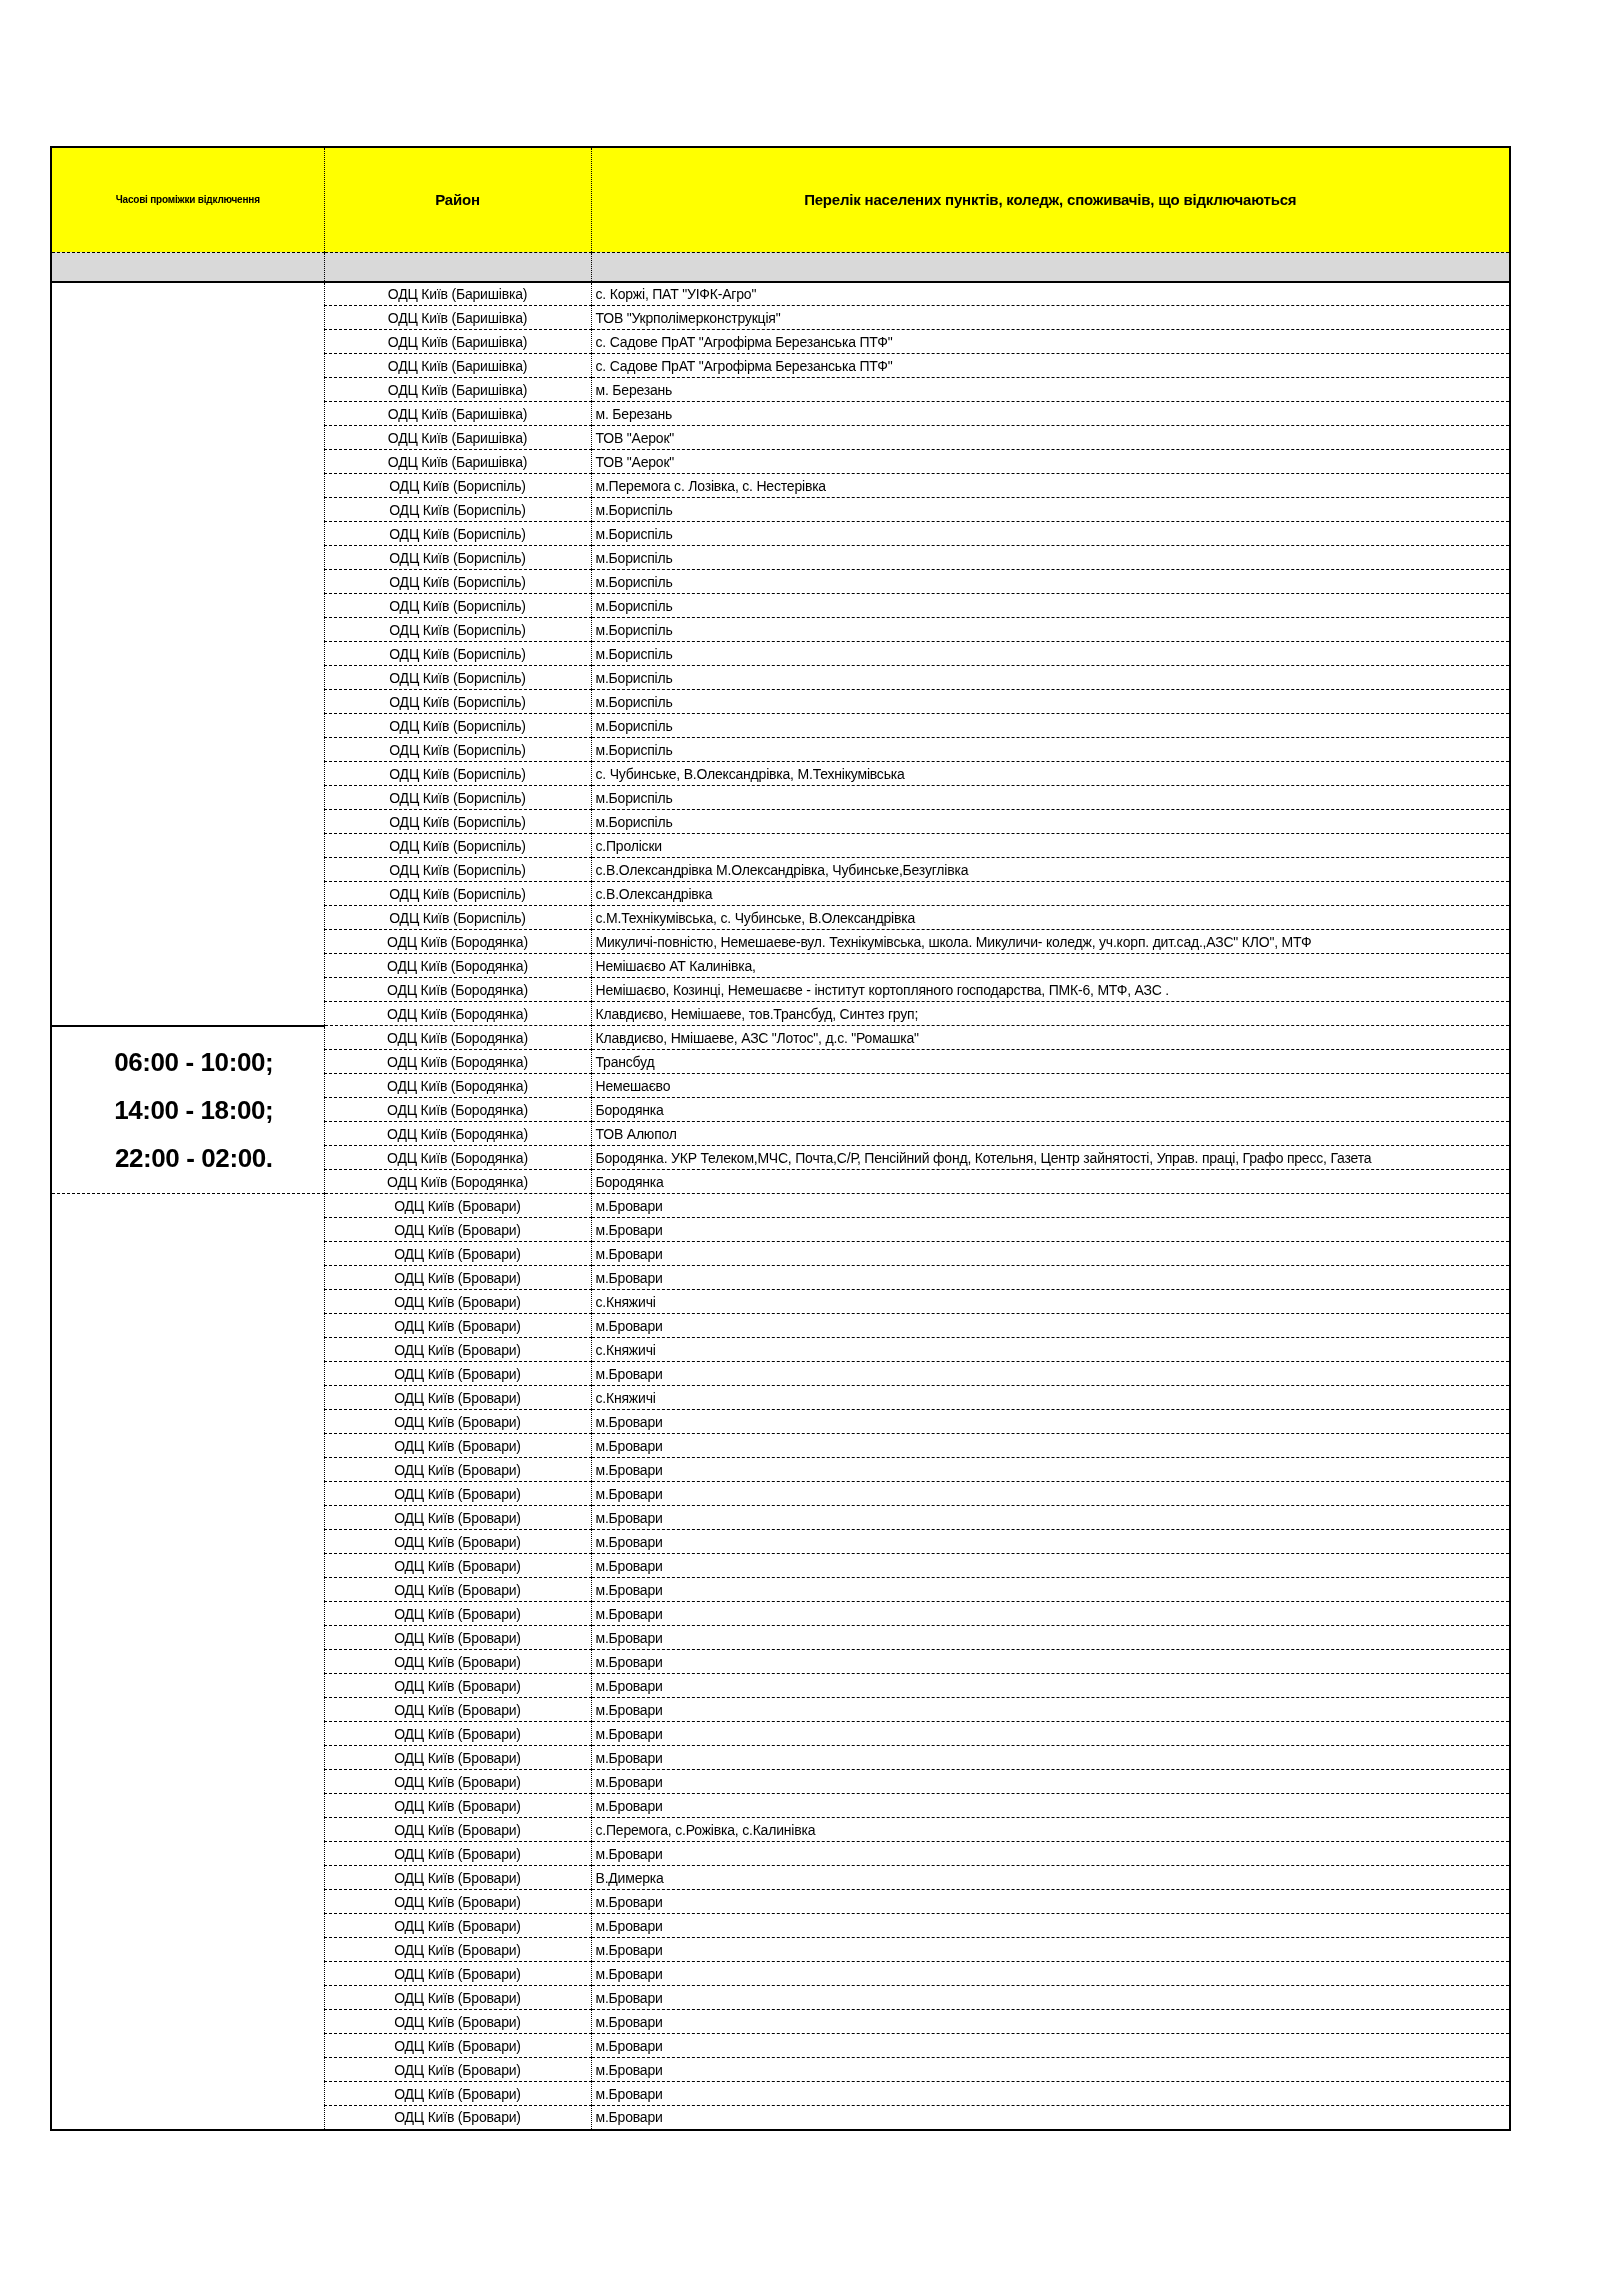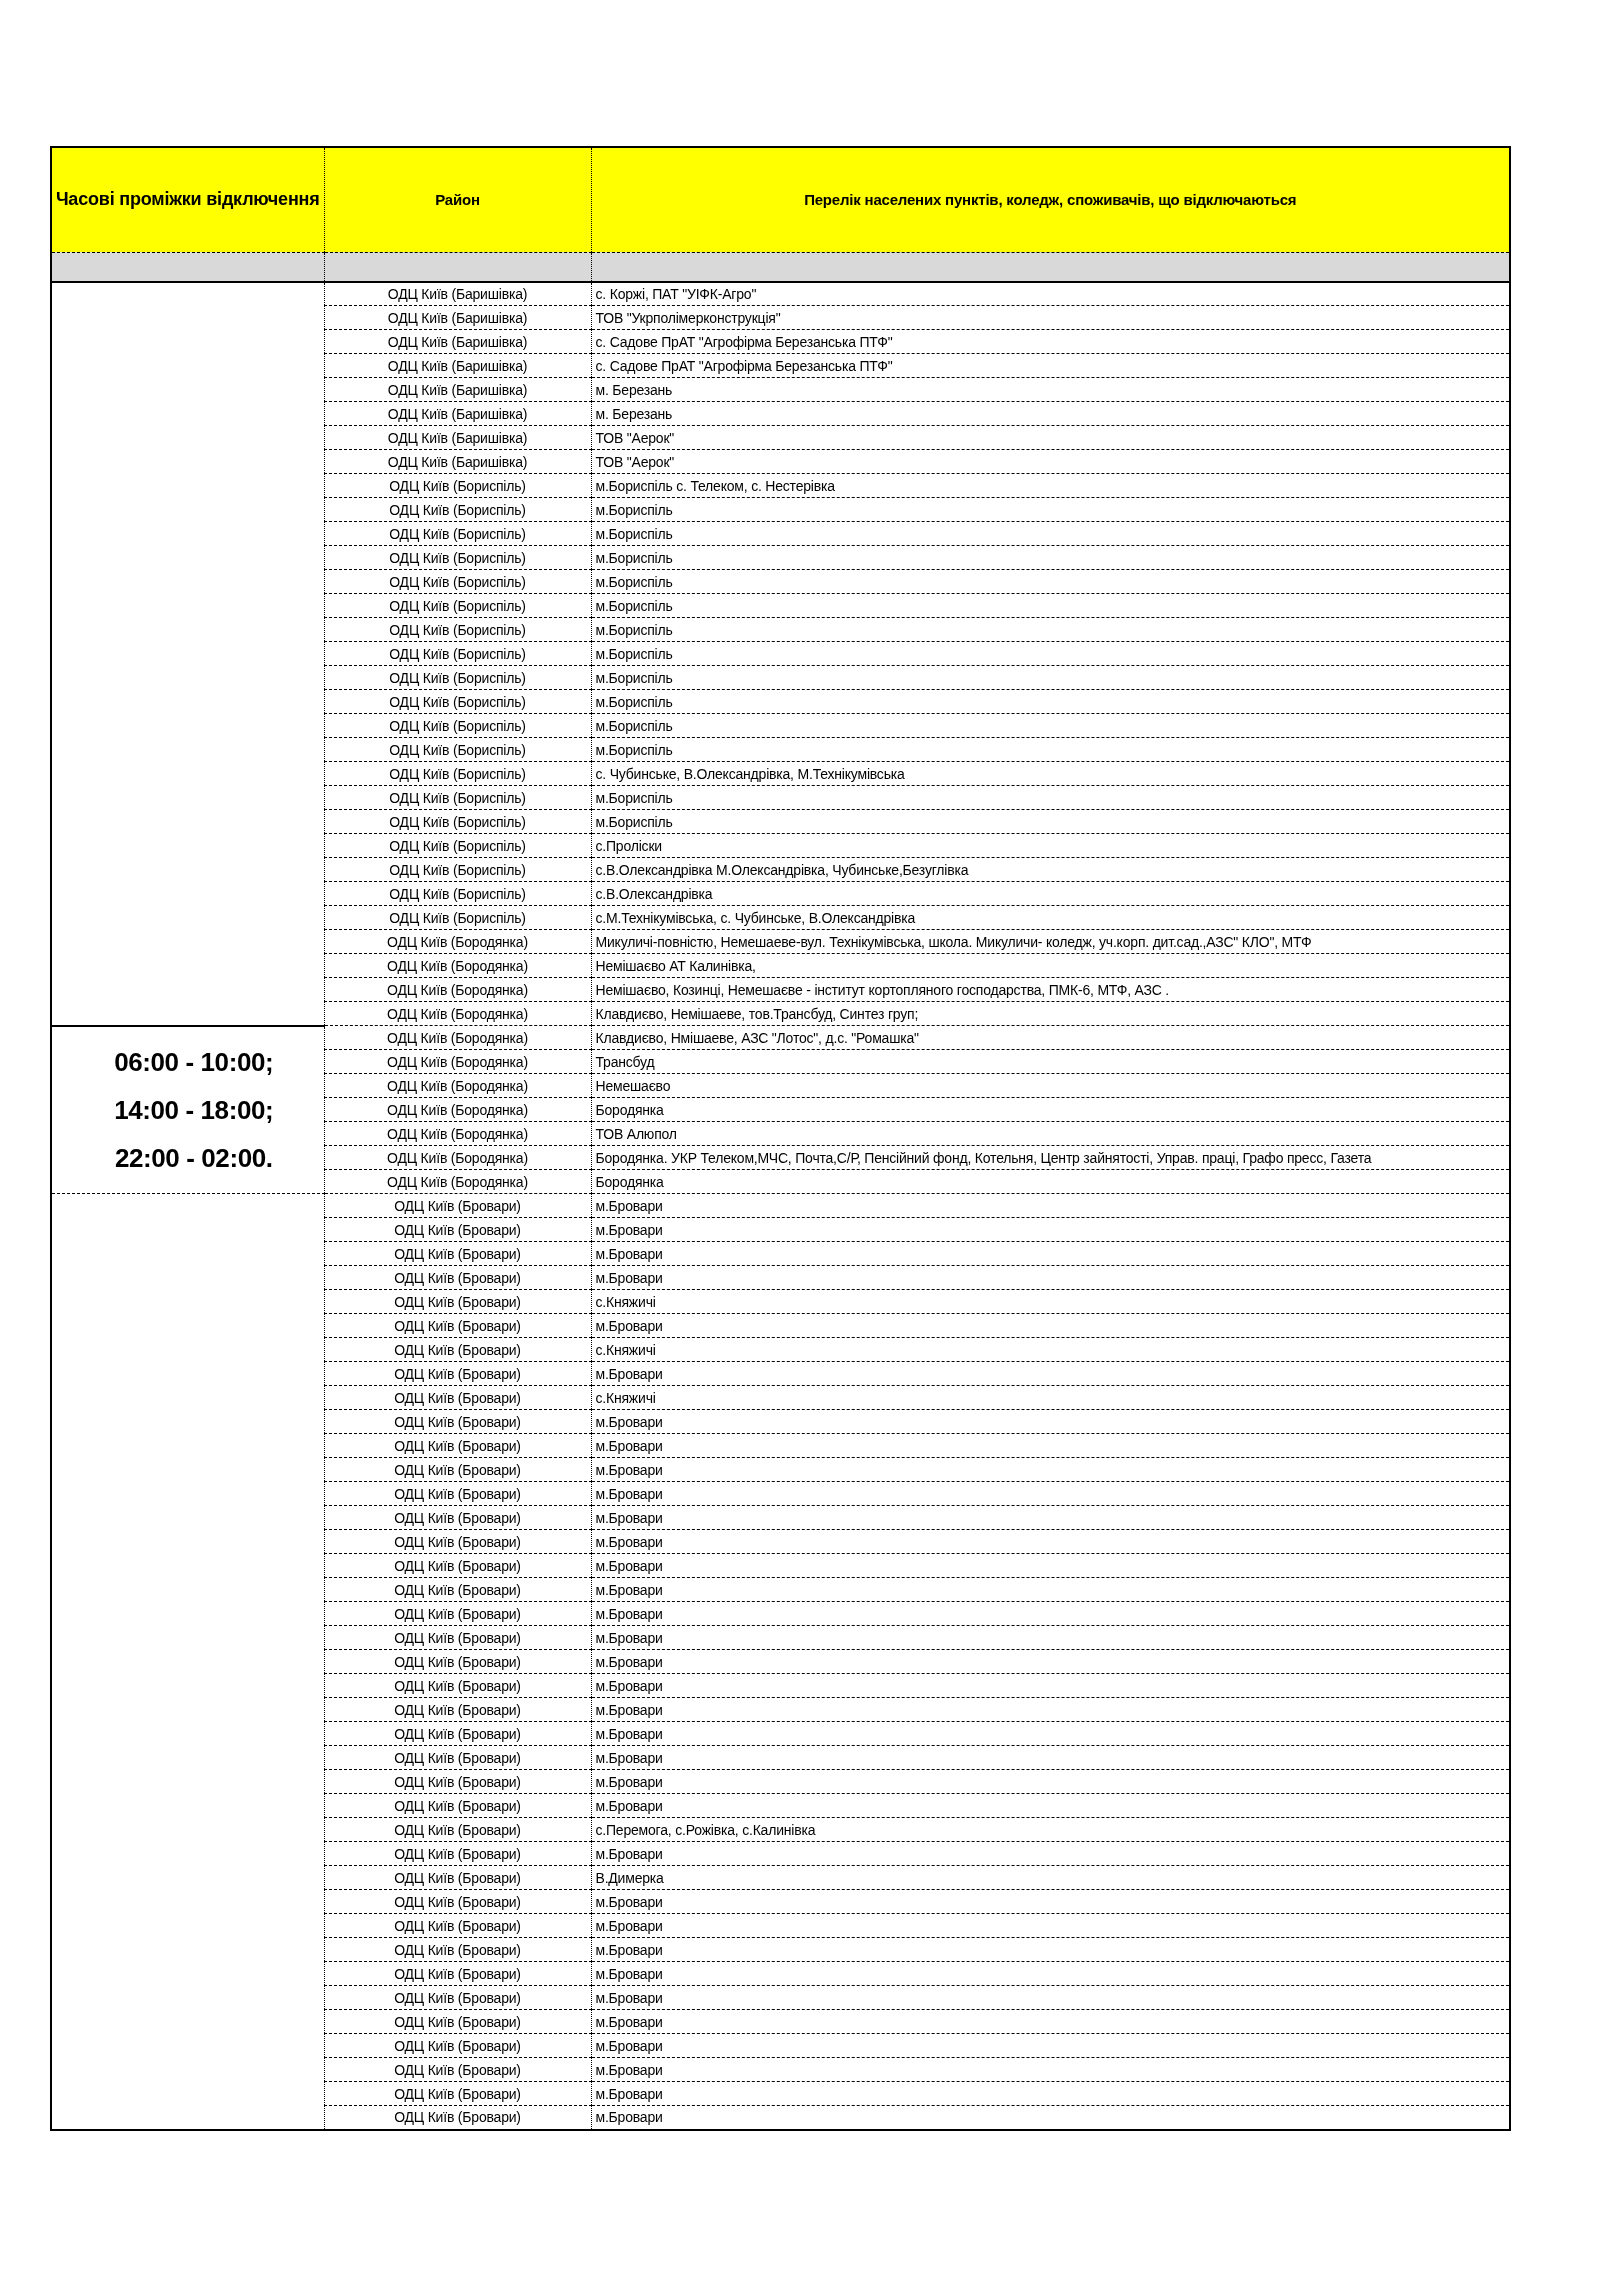--- a/index.html
+++ b/index.html
@@ -25,21 +25,21 @@
   tr.header-row{height:105px;}
   tr.header-row th{
     background:#FFFF00;
     font-weight:bold;
     font-size:15px;
     text-align:center;
     vertical-align:middle;
     padding:0 3.2px;
     letter-spacing:-0.2px;
   }
-  tr.header-row th.h-time{font-size:18px;}
+  tr.header-row th.h-time{font-size:10px;}
   tr.header-row th + th{border-left:0.8px dotted #000;}
 
   tr.spacer-row{height:29.5px;}
   tr.spacer-row td{
     background:#D9D9D9;
     border-top:0.8px dashed #000;
     border-bottom:2.4px solid #000;
   }
   tr.spacer-row td + td{border-left:0.8px dotted #000;}
 
@@ -116,21 +116,21 @@
       <tr>
         <td class="district-cell">ОДЦ Київ (Баришівка)</td>
         <td class="consumers-cell">ТОВ "Аерок"</td>
       </tr>
       <tr>
         <td class="district-cell">ОДЦ Київ (Баришівка)</td>
         <td class="consumers-cell">ТОВ "Аерок"</td>
       </tr>
       <tr>
         <td class="district-cell">ОДЦ Київ (Бориспіль)</td>
-        <td class="consumers-cell">м.Бориспіль с. Телеком, с. Нестерівка</td>
+        <td class="consumers-cell">м.Перемога с. Лозівка, с. Нестерівка</td>
       </tr>
       <tr>
         <td class="district-cell">ОДЦ Київ (Бориспіль)</td>
         <td class="consumers-cell">м.Бориспіль</td>
       </tr>
       <tr>
         <td class="district-cell">ОДЦ Київ (Бориспіль)</td>
         <td class="consumers-cell">м.Бориспіль</td>
       </tr>
       <tr>

